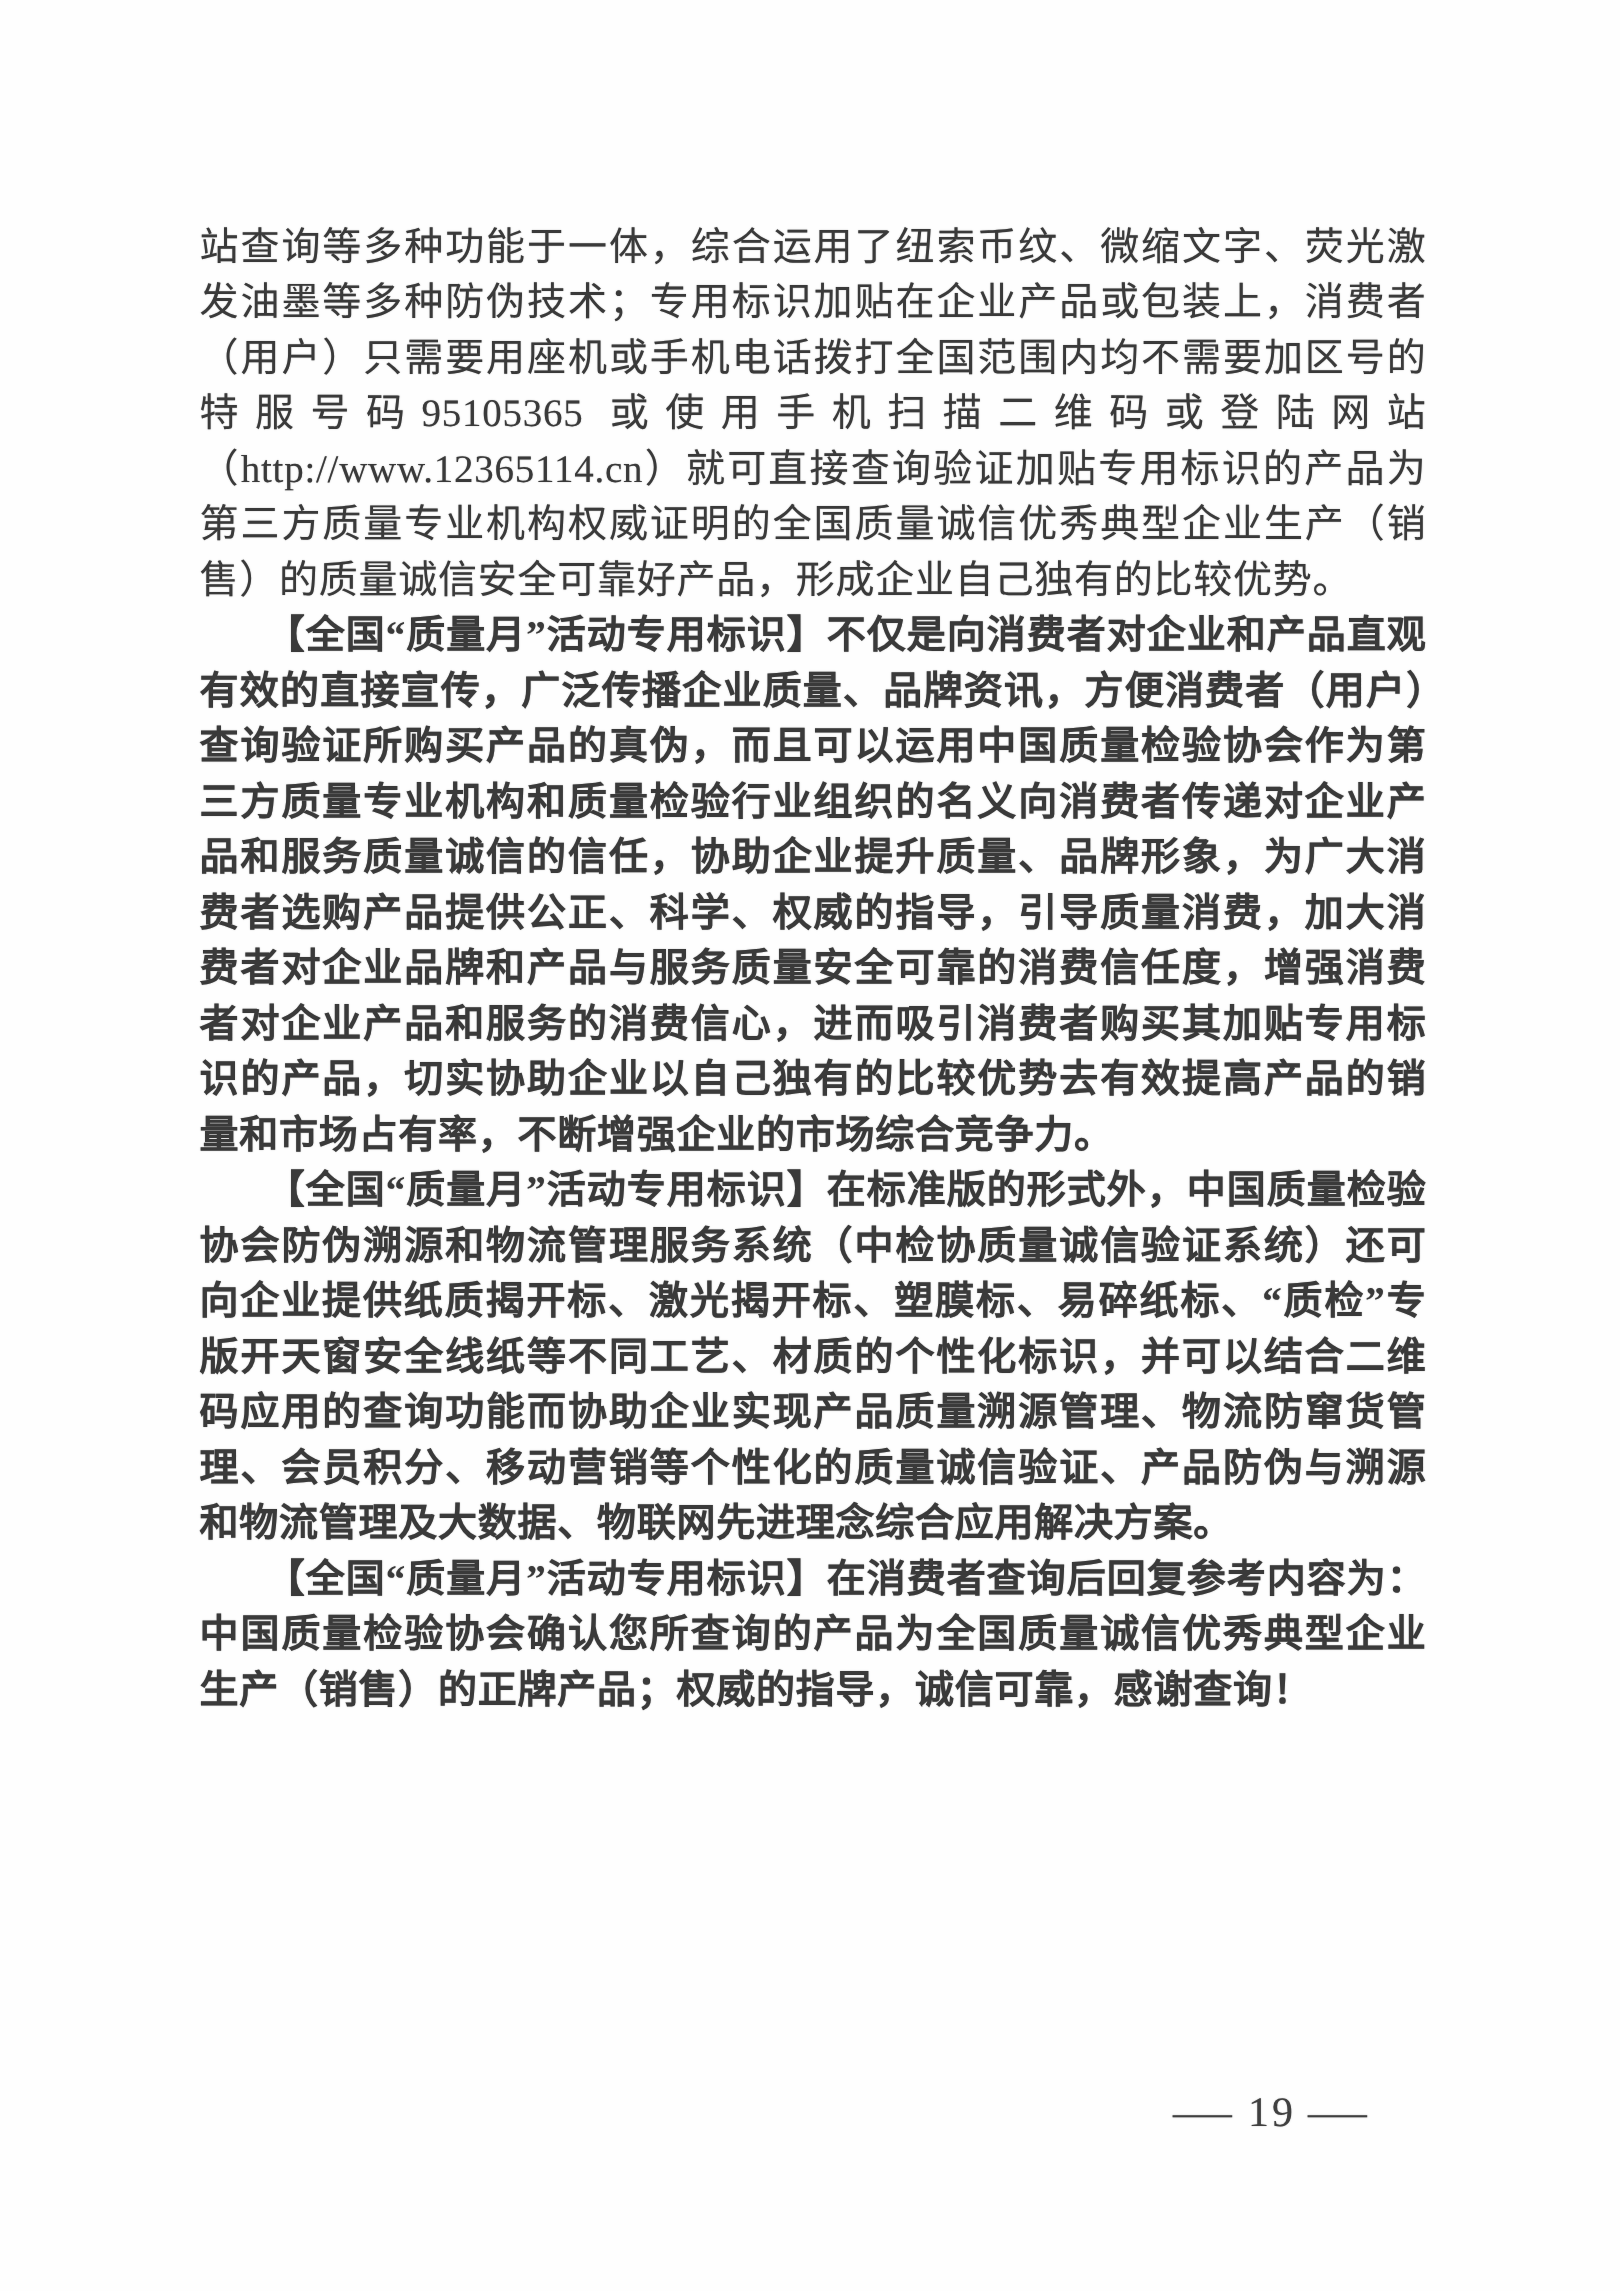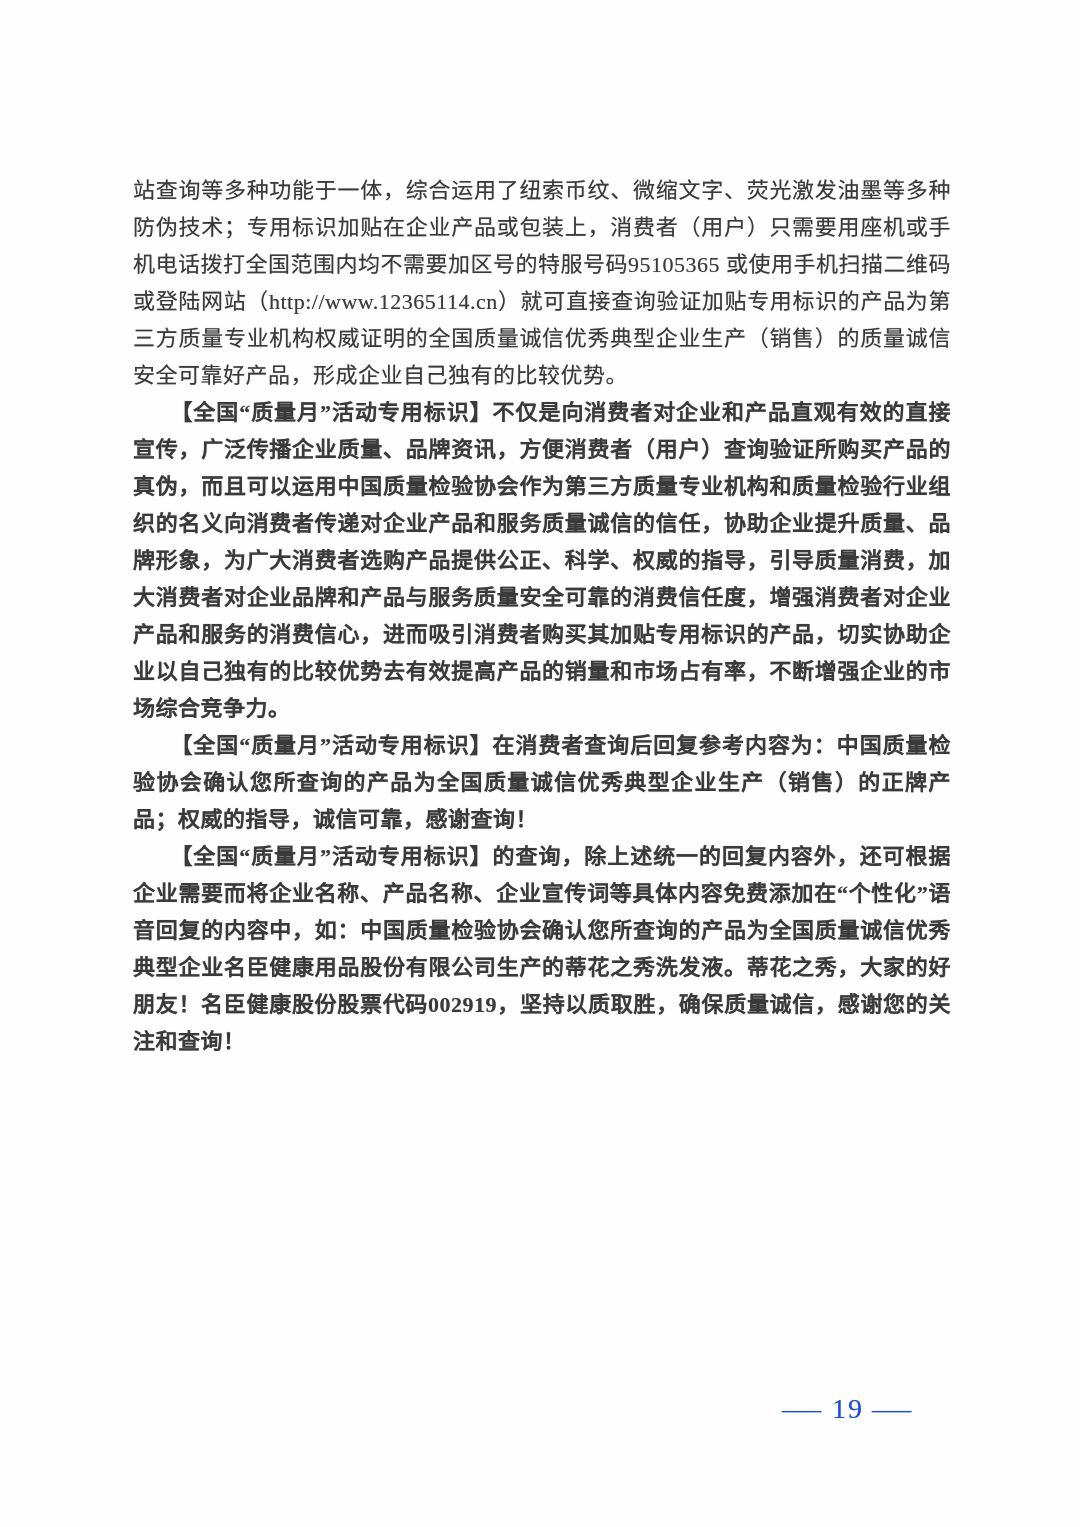--- a/index.html
+++ b/index.html
@@ -11,64 +11,64 @@
     position: relative;
     width: 1080px;
     height: 1527px;
     background: #fefefe;
     overflow: hidden;
     font-family: "Liberation Serif", "DejaVu Serif", serif;
   }
   .content {
     position: absolute;
     left: 133px;
-    top: 172px;
+    top: 146px;
     width: 818px;
     color: #3a3a3a;
-    font-size: 22px;
+    font-size: 26px;
     line-height: 37px;
     letter-spacing: 0.5px;
     text-align: justify;
     text-justify: inter-ideograph;
     text-shadow: 0 0 0.8px rgba(70, 70, 70, 0.55);
   }
   .content p {
     margin: 0;
     padding: 0;
   }
   .content p.indented {
     text-indent: 1.7em;
     font-weight: bold;
   }
   .footer {
     position: absolute;
     top: 1392px;
     right: 158px;
-    color: #1d4ed8;
+    color: #404040;
     font-size: 28px;
     line-height: 34px;
     letter-spacing: 2px;
     text-shadow: 0 0 0.8px rgba(70, 70, 70, 0.55);
     white-space: nowrap;
   }
   .footer .dash {
     display: inline-block;
     margin: 0 14px;
     transform: scaleX(1.4);
   }
 </style>
 </head>
 <body>
 
 <div class="page">
 
   <div class="content">
     <p class="continuation">站查询等多种功能于一体，综合运用了纽索币纹、微缩文字、荧光激发油墨等多种防伪技术；专用标识加贴在企业产品或包装上，消费者（用户）只需要用座机或手机电话拨打全国范围内均不需要加区号的特服号码95105365 或使用手机扫描二维码或登陆网站（http://www.12365114.cn）就可直接查询验证加贴专用标识的产品为第三方质量专业机构权威证明的全国质量诚信优秀典型企业生产（销售）的质量诚信安全可靠好产品，形成企业自己独有的比较优势。</p>
     <p class="indented">【全国“质量月”活动专用标识】不仅是向消费者对企业和产品直观有效的直接宣传，广泛传播企业质量、品牌资讯，方便消费者（用户）查询验证所购买产品的真伪，而且可以运用中国质量检验协会作为第三方质量专业机构和质量检验行业组织的名义向消费者传递对企业产品和服务质量诚信的信任，协助企业提升质量、品牌形象，为广大消费者选购产品提供公正、科学、权威的指导，引导质量消费，加大消费者对企业品牌和产品与服务质量安全可靠的消费信任度，增强消费者对企业产品和服务的消费信心，进而吸引消费者购买其加贴专用标识的产品，切实协助企业以自己独有的比较优势去有效提高产品的销量和市场占有率，不断增强企业的市场综合竞争力。</p>
+    <p class="indented">【全国“质量月”活动专用标识】在标准版的形式外，中国质量检验协会防伪溯源和物流管理服务系统（中检协质量诚信验证系统）还可向企业提供纸质揭开标、激光揭开标、塑膜标、易碎纸标、“质检”专版开天窗安全线纸等不同工艺、材质的个性化标识，并可以结合二维码应用的查询功能而协助企业实现产品质量溯源管理、物流防窜货管理、会员积分、移动营销等个性化的质量诚信验证、产品防伪与溯源和物流管理及大数据、物联网先进理念综合应用解决方案。</p>
     <p class="indented">【全国“质量月”活动专用标识】在消费者查询后回复参考内容为：中国质量检验协会确认您所查询的产品为全国质量诚信优秀典型企业生产（销售）的正牌产品；权威的指导，诚信可靠，感谢查询！</p>
-    <p class="indented">【全国“质量月”活动专用标识】的查询，除上述统一的回复内容外，还可根据企业需要而将企业名称、产品名称、企业宣传词等具体内容免费添加在“个性化”语音回复的内容中，如：中国质量检验协会确认您所查询的产品为全国质量诚信优秀典型企业名臣健康用品股份有限公司生产的蒂花之秀洗发液。蒂花之秀，大家的好朋友！名臣健康股份股票代码002919，坚持以质取胜，确保质量诚信，感谢您的关注和查询！</p>
   </div>
 
   <div class="footer">
     <span class="dash">—</span><span>19</span><span class="dash">—</span>
   </div>
 
 </div>
 
 </body></html>

